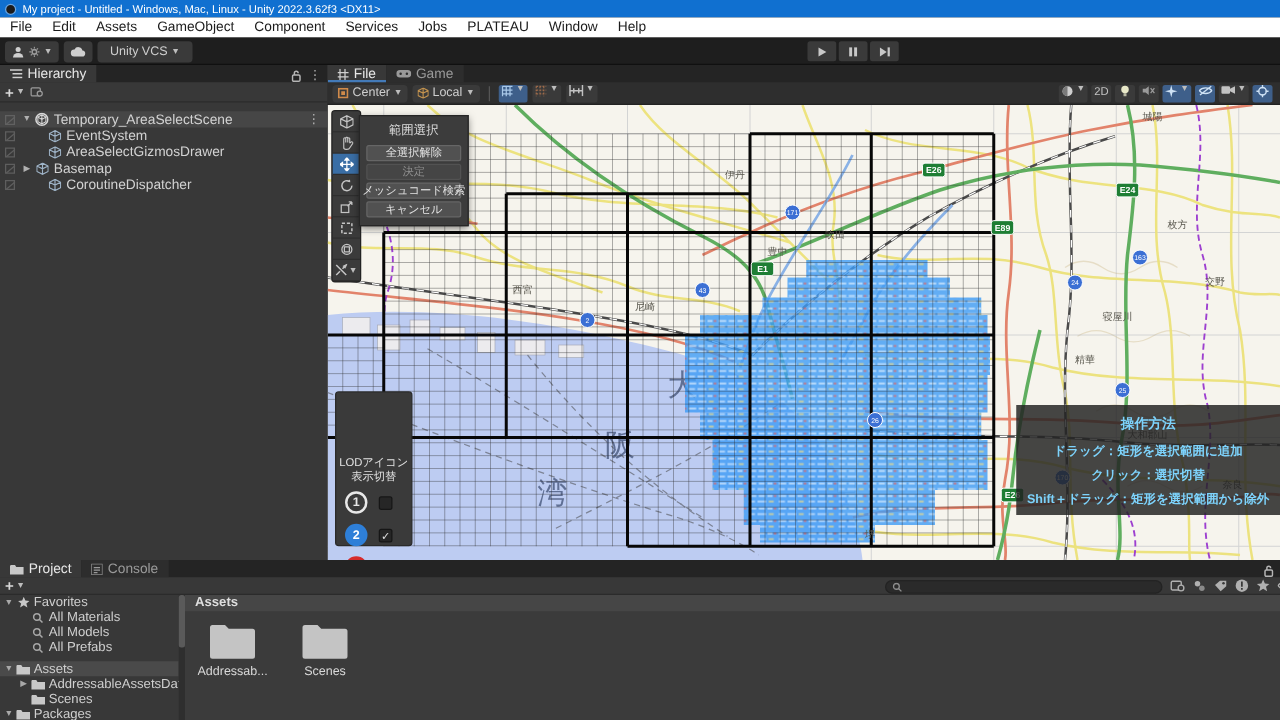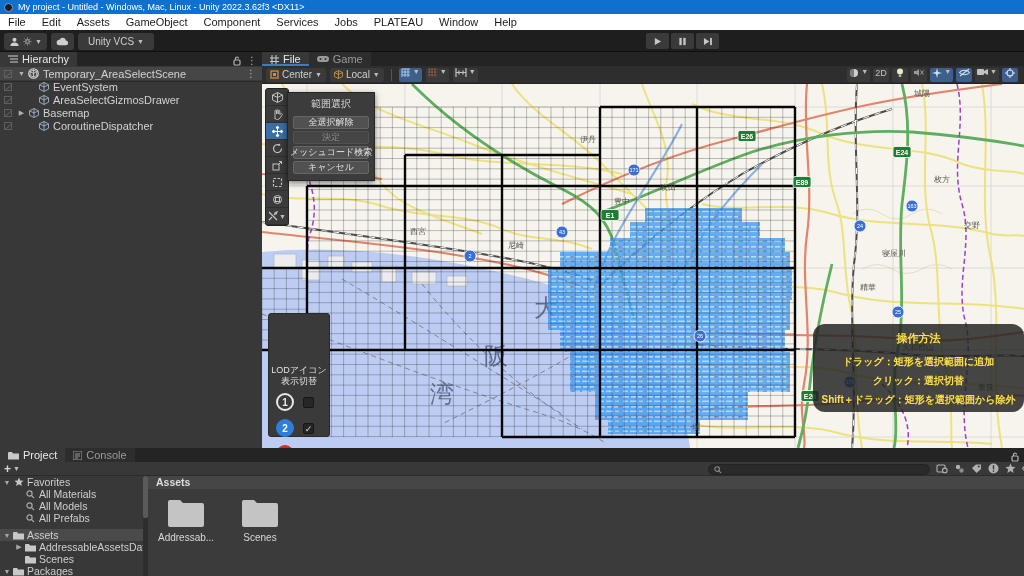--- a/index.html
+++ b/index.html
@@ -40,21 +40,21 @@
   .strip-icons { margin-left:auto; display:flex; align-items:center; gap:6px; padding-right:5px;
     color:#b5b5b5; }
   .kebab { font-size:10px; color:#b5b5b5; letter-spacing:0; }
 
   .filterrow { position:absolute; left:0; top:14px; width:100%; height:16px; background:#383838;
     border-bottom:1px solid #2b2b2b; display:flex; align-items:center; gap:4px; padding:0 4px; }
   .plusbtn { color:#d8d8d8; font-size:12px; font-weight:bold; display:flex; gap:2px; align-items:center; }
   .searchpill { flex:1; height:12px; background:#2a2a2a; border:1px solid #232323; border-radius:7px;
     display:flex; align-items:center; gap:4px; padding:0 6px; font-size:10px; color:#8d8d8d; }
 
-  .hier-rows { position:absolute; left:0; top:15px; width:100%; }
+  .hier-rows { position:absolute; left:0; top:37px; width:100%; }
   .hrow { height:13px; display:flex; align-items:center; font-size:11px; color:#d2d2d2; }
   .hrow.selected { background:#464646; }
   .hrow .gutter { width:16px; display:flex; justify-content:center; }
   .vistoggle { width:8px; height:8px; border:1px solid #6b6b6b; position:relative; opacity:.75; }
   .vistoggle::after { content:""; position:absolute; left:-1px; top:3px; width:9px; height:1px;
     background:#6b6b6b; transform:rotate(-40deg); }
   .hrow .arrow { width:11px; font-size:7px; color:#b0b0b0; text-align:center; }
   .hrow .hicon { width:13px; display:flex; justify-content:center; margin-right:3px; }
   .hrow .hlabel { white-space:nowrap; }
   .hrow .rowkebab { margin-left:auto; padding-right:6px; }
@@ -91,21 +91,21 @@
   .lodpanel { position:absolute; left:6px; top:261px; width:62px; height:124px; background:#3a3a3a;
     border:1px solid #2a2a2a; border-radius:3px; padding-top:3px; }
   .lod-title { text-align:center; font-size:9px; color:#e2e2e2; line-height:11px;margin-top:48px; }
   .lod-row { display:flex; align-items:center; gap:9px; padding:4px 0 0 7px; height:26px; }
   .lod-num { width:18px; height:18px; border-radius:50%; display:flex; align-items:center;
     justify-content:center; font-size:10px; font-weight:bold; color:#fff; }
   .lod-chk { width:11px; height:11px; background:#262626; border:1px solid #161616; border-radius:2px;
     color:#ddd; font-size:9px; line-height:10px; text-align:center; }
 
   .instructions { position:absolute; left:551px; top:272px; width:211px; height:88px;
-    background:rgba(34,34,34,.84); color:#fde047; padding:7px 6px; text-align:center;border-radius:12px; }
+    background:rgba(34,34,34,.84); color:#7dd3fc; padding:7px 6px; text-align:center; }
   .instructions .ins-title { font-size:11px; font-weight:bold; margin-bottom:6px; }
   .instructions .ins-line { font-size:10px; font-weight:bold; line-height:19px; white-space:nowrap; }
 
   
   .project { position:absolute; left:0; top:448px; width:1024px; height:128px; background:#383838; }
   .prow2 { position:absolute; left:0; top:14px; width:100%; height:14px; background:#383838;
     border-bottom:1px solid #2b2b2b; display:flex; align-items:center; padding:0 4px; }
   .psearch { position:absolute; left:708px; top:2px; width:222px; height:11px; background:#2a2a2a;
     border:1px solid #232323; border-radius:6px; display:flex; align-items:center; padding:0 5px; }
   .picons { position:absolute; left:936px; top:1px; display:flex; gap:6px; align-items:center;

